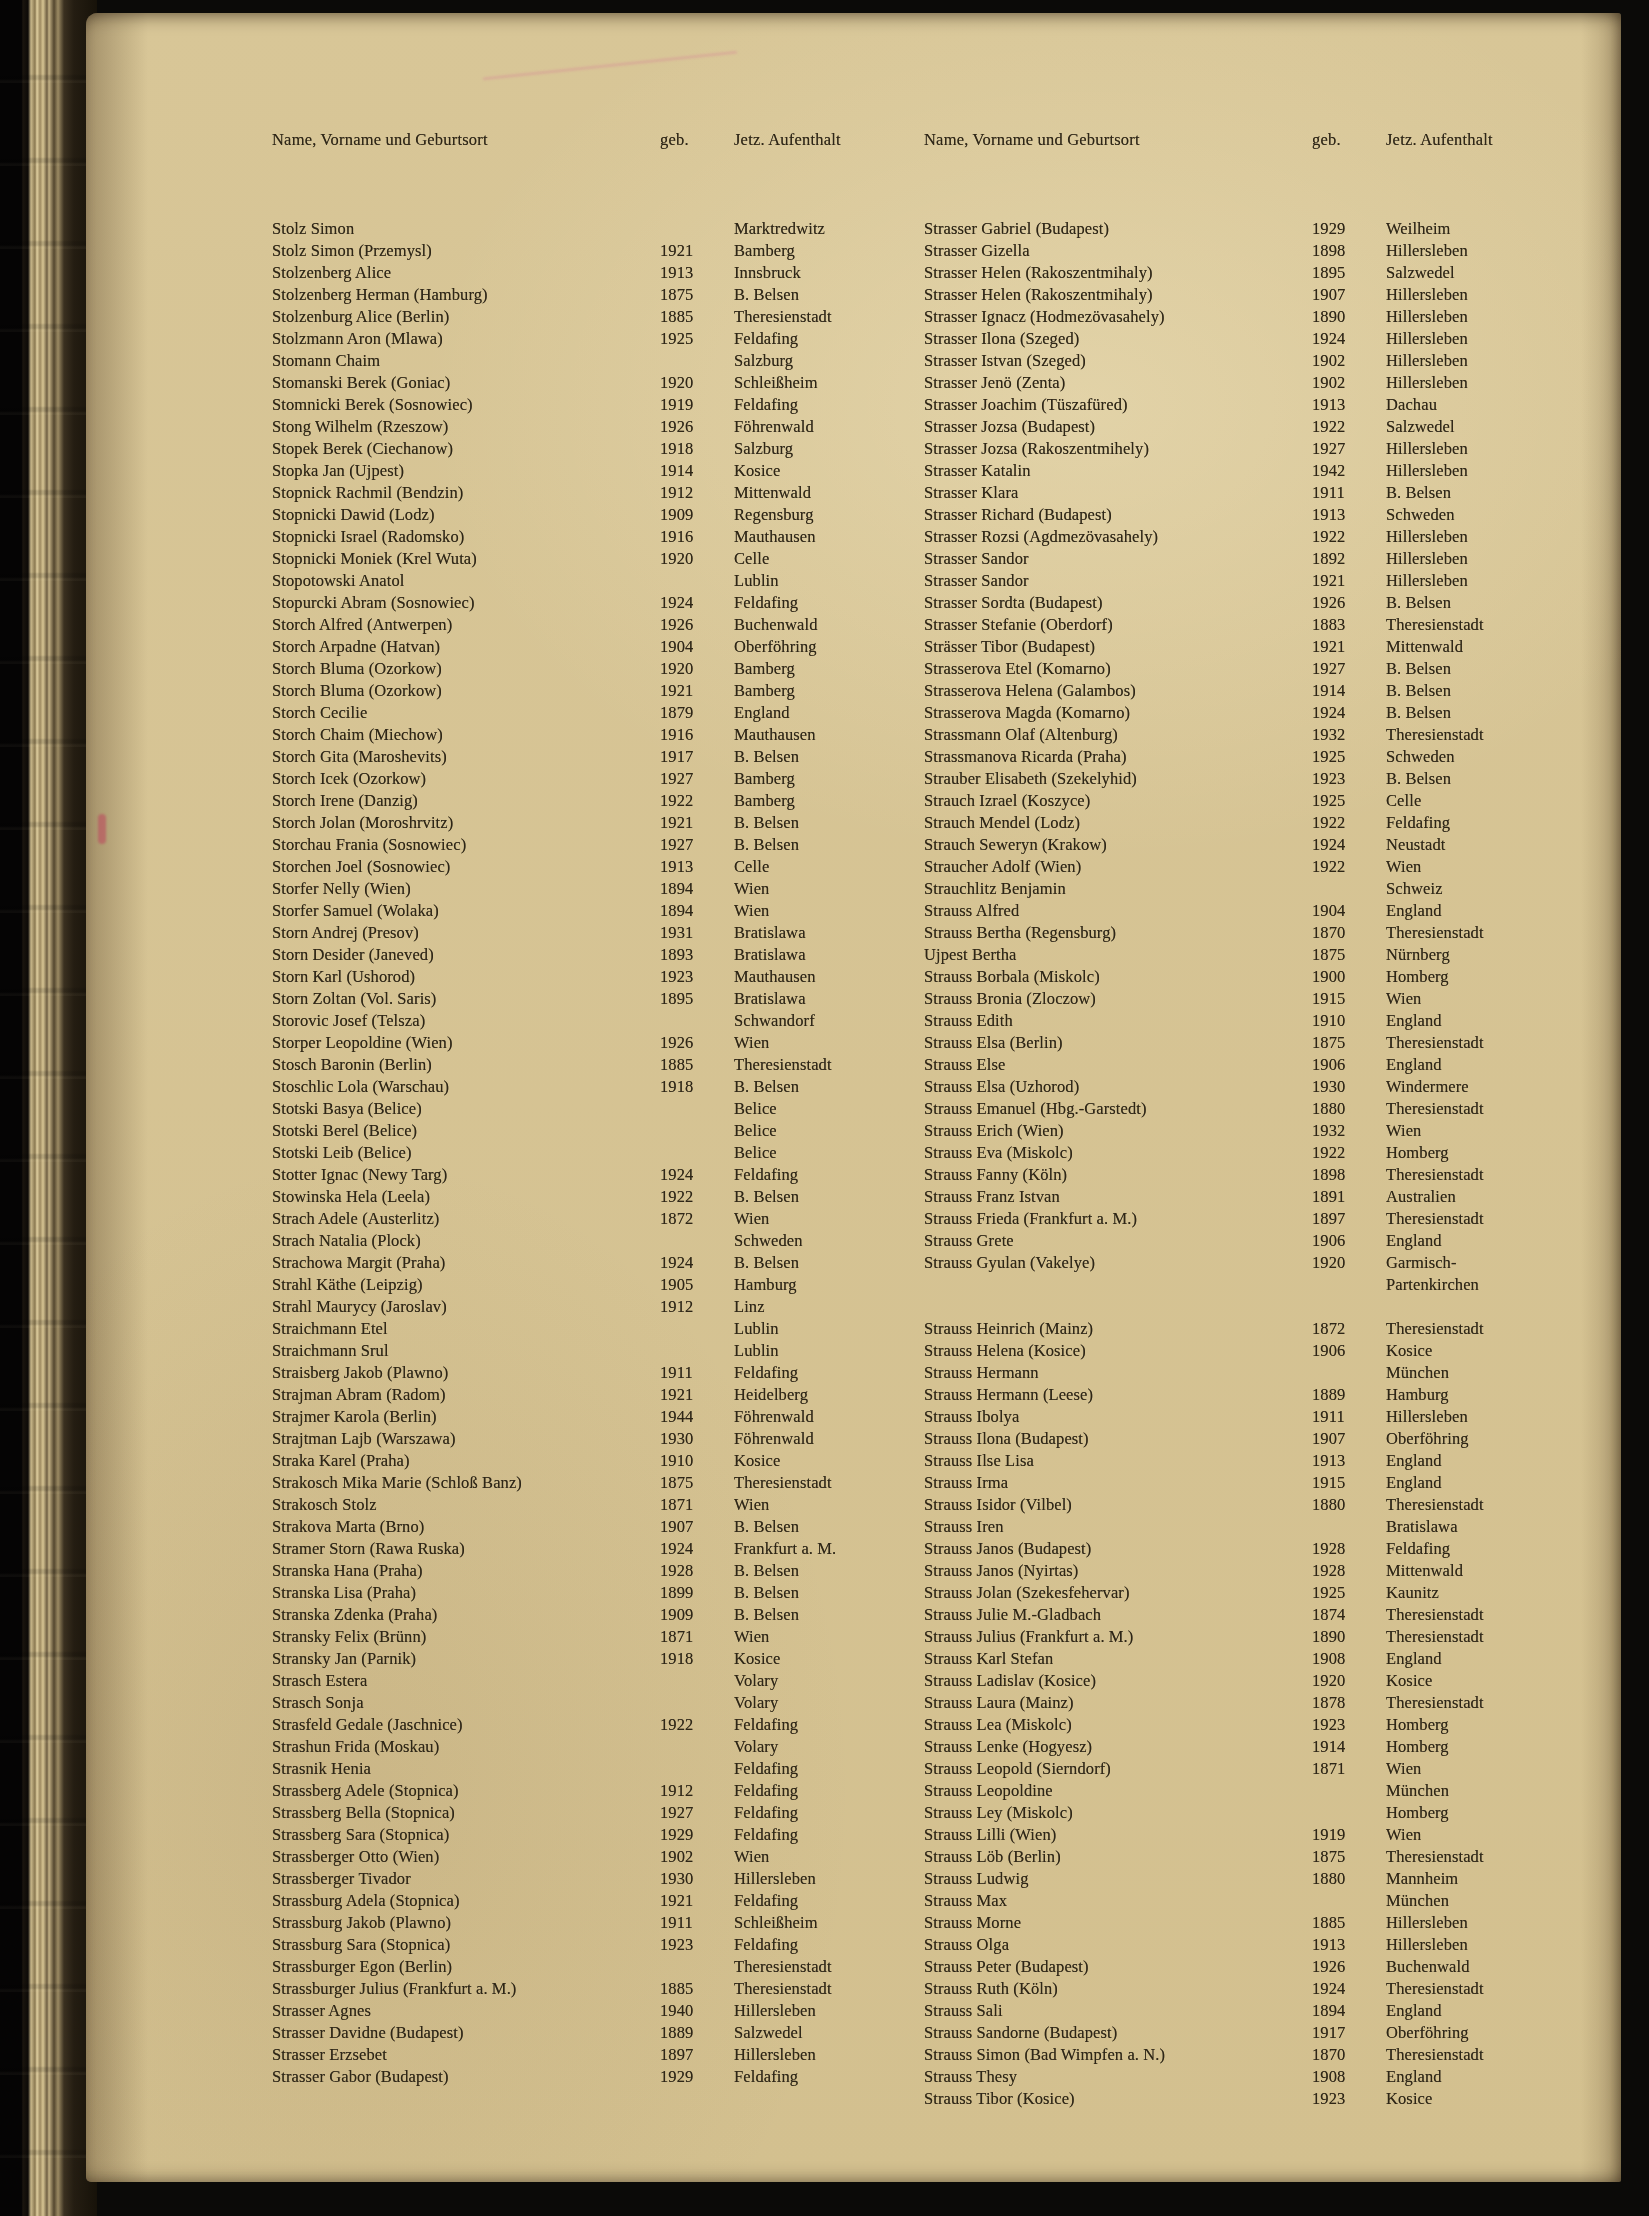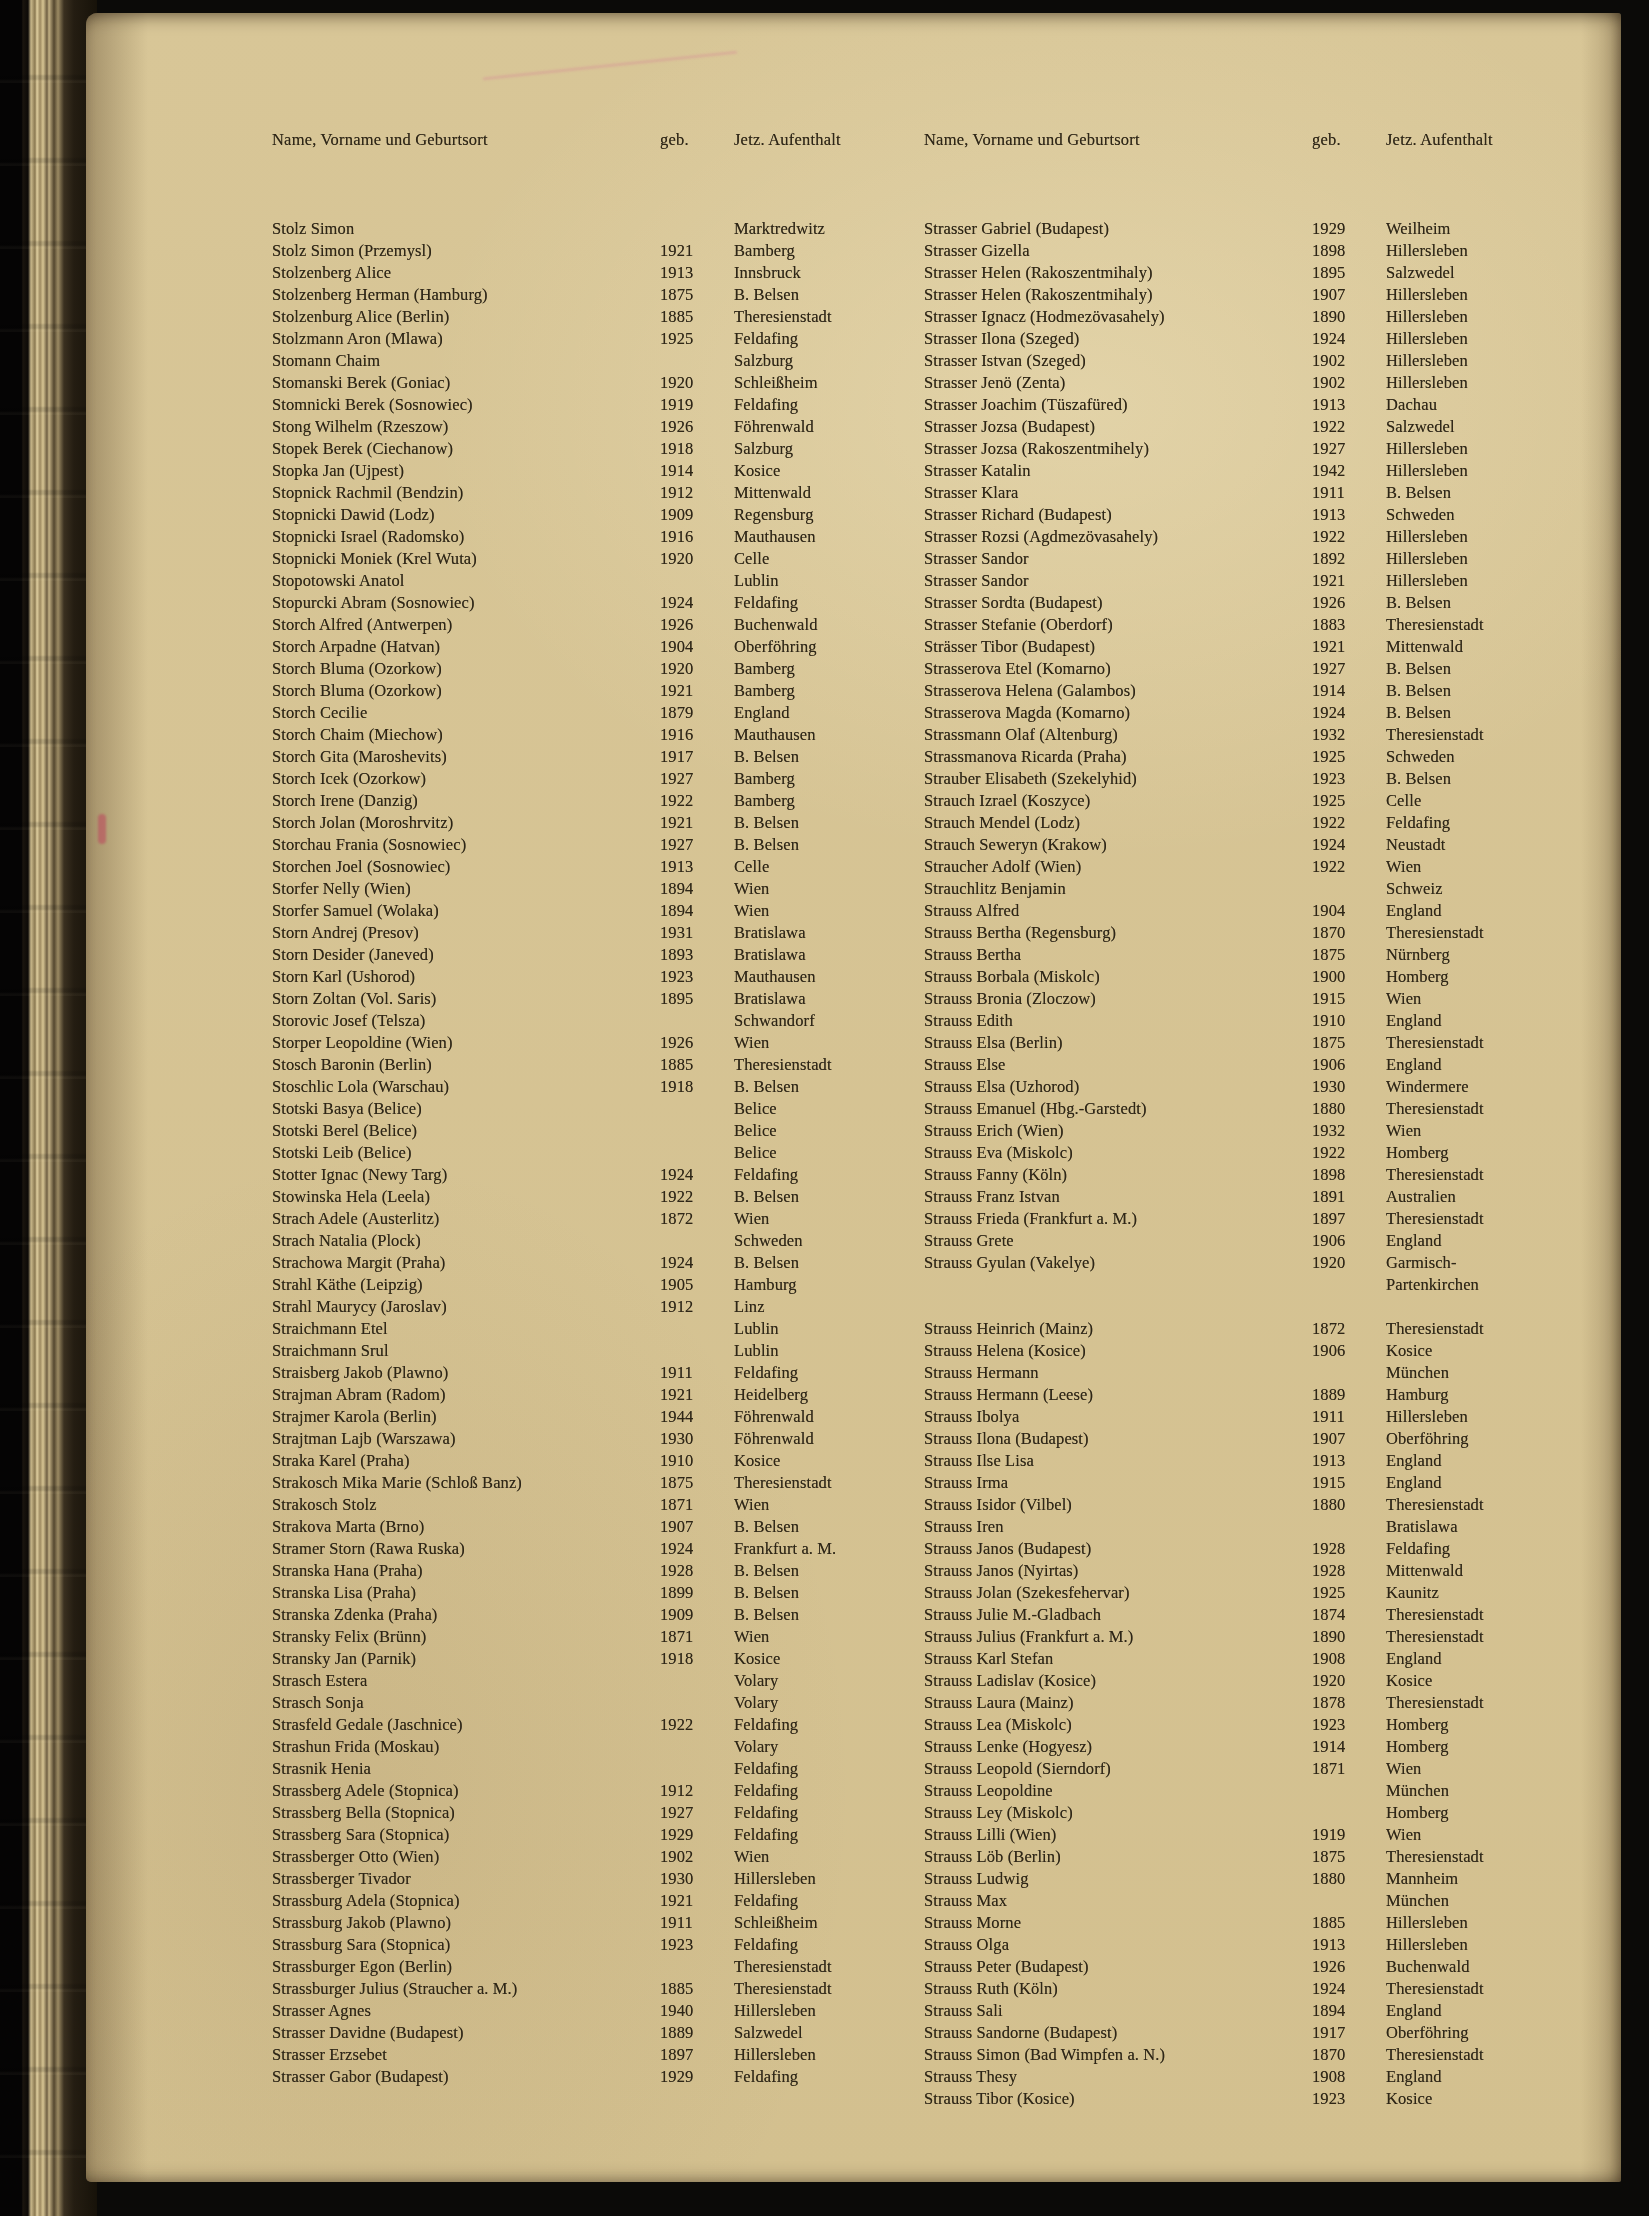--- a/index.html
+++ b/index.html
@@ -498,21 +498,21 @@
           <span class="c-name">Strassburg Sara (Stopnica)</span>
           <span class="c-geb">1923</span>
           <span class="c-res">Feldafing</span>
         </div>
         <div class="row">
           <span class="c-name">Strassburger Egon (Berlin)</span>
           <span class="c-geb"></span>
           <span class="c-res">Theresienstadt</span>
         </div>
         <div class="row">
-          <span class="c-name">Strassburger Julius (Straucher a. M.)</span>
+          <span class="c-name">Strassburger Julius (Frankfurt a. M.)</span>
           <span class="c-geb">1885</span>
           <span class="c-res">Theresienstadt</span>
         </div>
         <div class="row">
           <span class="c-name">Strasser Agnes</span>
           <span class="c-geb">1940</span>
           <span class="c-res">Hillersleben</span>
         </div>
         <div class="row">
           <span class="c-name">Strasser Davidne (Budapest)</span>
@@ -698,21 +698,21 @@
           <span class="c-name">Strauss Alfred</span>
           <span class="c-geb">1904</span>
           <span class="c-res">England</span>
         </div>
         <div class="row">
           <span class="c-name">Strauss Bertha (Regensburg)</span>
           <span class="c-geb">1870</span>
           <span class="c-res">Theresienstadt</span>
         </div>
         <div class="row">
-          <span class="c-name">Strauss Bertha</span>
+          <span class="c-name">Ujpest Bertha</span>
           <span class="c-geb">1875</span>
           <span class="c-res">Nürnberg</span>
         </div>
         <div class="row">
           <span class="c-name">Strauss Borbala (Miskolc)</span>
           <span class="c-geb">1900</span>
           <span class="c-res">Homberg</span>
         </div>
         <div class="row">
           <span class="c-name">Strauss Bronia (Zloczow)</span>

